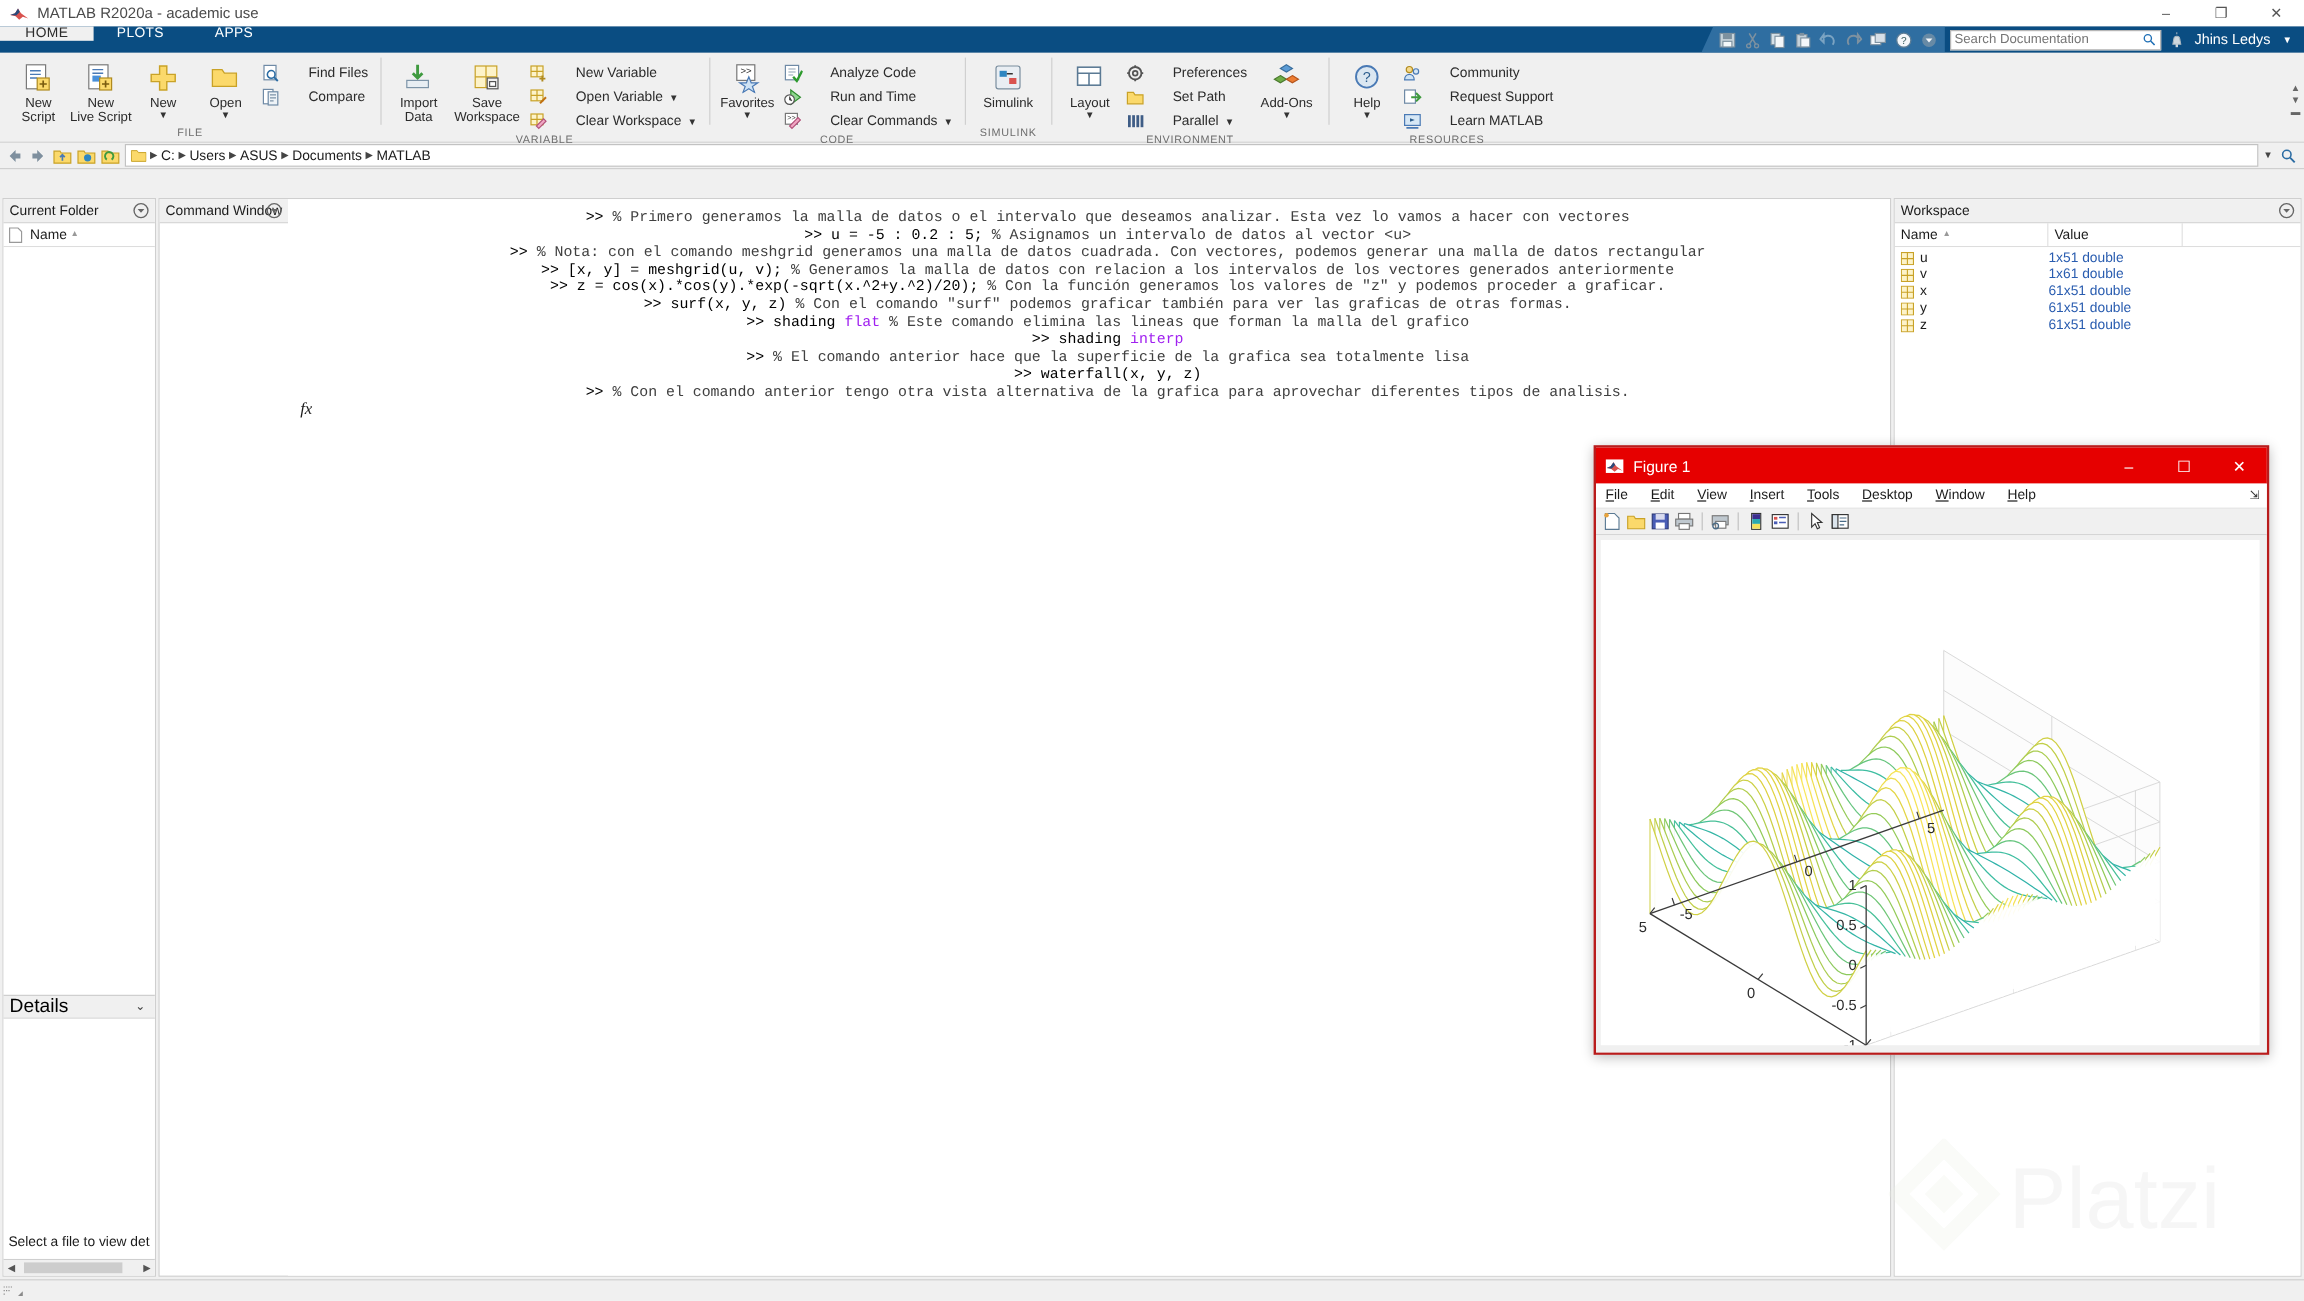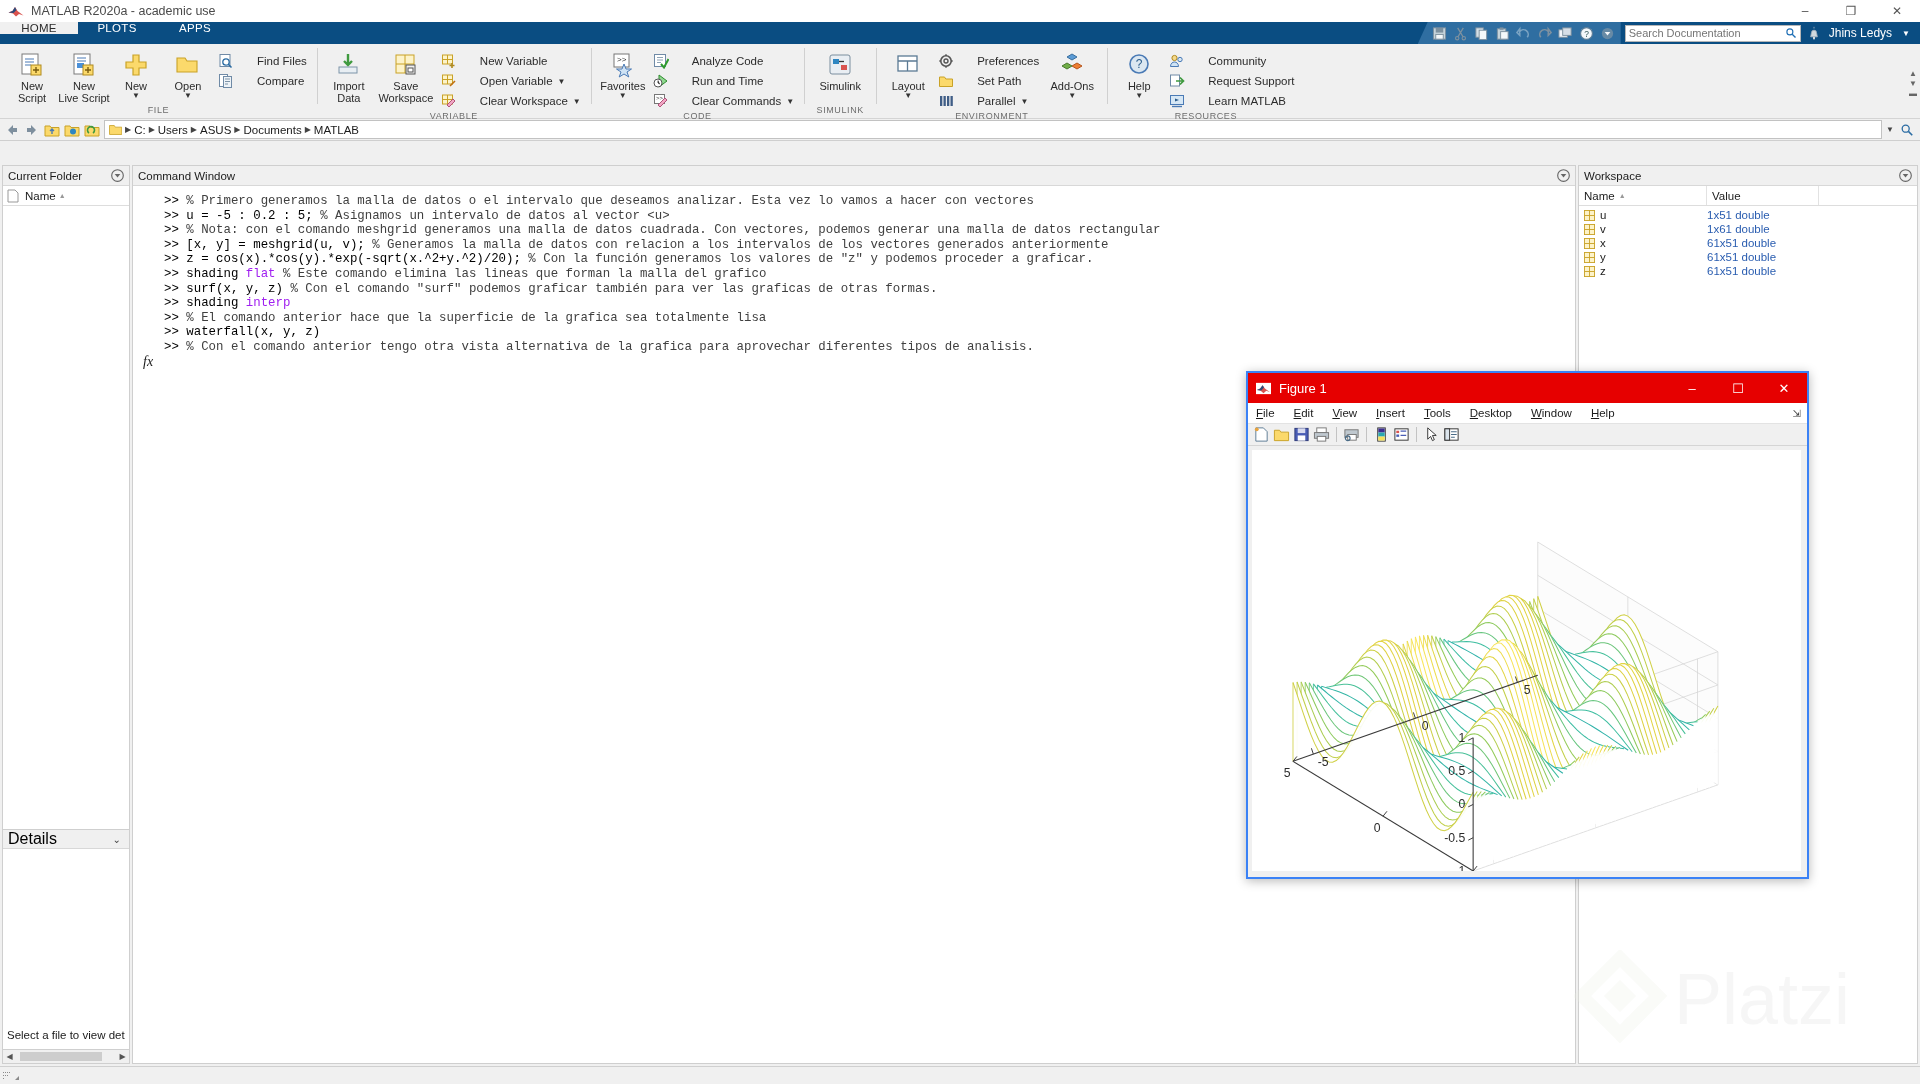--- a/index.html
+++ b/index.html
@@ -91,21 +91,21 @@
   .details-body { height: 200px; background: #fff; position: relative; }
   .details-msg { position: absolute; left: 4px; bottom: -10px; font-size: 11.5px; color: #1b1b1b;
                  white-space: nowrap; }
   .cf-scroll { height: 14px; background: #f0f0f0; border-top: 1px solid #cfcfcf;
                display: flex; align-items: center; }
   .cf-scroll .arw { width: 13px; text-align: center; font-size: 8px; color: #555; }
   .cf-scroll .trough { flex: 1; height: 11px; background: #f0f0f0; position: relative; }
   .cf-scroll .thumb { position: absolute; left: 4px; top: 1px; width: 82px; height: 9px; background: #cdcdcd; }
 
   
-  .cw { flex: 1; display: flex; flex-direction: column; }
+  .cw { flex: 1; display: flex; flex-direction: row; text-align: center; }
   .cw-body { flex: 1; background: #fff; position: relative; overflow: hidden;
              font-family: "Liberation Mono", monospace; font-size: 12.4px; padding: 8px 0 0 0; }
   .cw-line { height: 14.6px; white-space: pre; padding-left: 31px; color: #000; }
   .cw .pr { color: #000; }
   .cm { color: #404040; }
   .kw { color: #a020f0; }
   .fx { position: absolute; left: 10px; font-family: "Liberation Serif", serif; font-style: italic;
         font-size: 14px; color: #1b1b1b; }
 
   
@@ -115,22 +115,22 @@
                   padding-left: 5px; border-right: 1px solid #e2e2e2; }
   .ws-c1 { width: 128px; } .ws-c2 { width: 112px; } .ws-c3 { flex: 1; border-right: none !important; }
   .ws-row { height: 14px; display: flex; align-items: center; }
   .ws-row .nm { width: 128px; display: flex; align-items: center; gap: 5px; padding-left: 5px;
                 font-size: 11.5px; color: #1b1b1b; }
   .ws-row .vl { width: 112px; font-size: 11.5px; color: #2a5db0; }
   .ws-body { flex: 1; background: #fff; padding-top: 2px; }
   .var-ic { width: 11px; height: 11px; flex: none; }
 
   
-  .figwin { position: absolute; left: 1246px; top: 371px; width: 563px; height: 508px;
-            border: 2px solid #3b82f6; background: #f0f0f0;
+  .figwin { position: absolute; left: 1328px; top: 371px; width: 563px; height: 508px;
+            border: 2px solid #b91c1c; background: #f0f0f0;
             box-shadow: 0 2px 10px rgba(0,0,0,.28); display: flex; flex-direction: column; }
   .fig-title { height: 30px; background: #e60000; display: flex; align-items: center;
                padding-left: 8px; position: relative; }
   .fig-title .ft { color: #fff; font-size: 13px; margin-left: 8px; }
   .fig-wctrl { position: absolute; right: 0; top: 0; height: 30px; display: flex; }
   .fig-wbtn { width: 46px; display: flex; align-items: center; justify-content: center;
               color: #fff; font-size: 13px; }
   .fig-menu { height: 21px; background: #fff; display: flex; align-items: center;
               padding-left: 8px; gap: 19px; position: relative; border-bottom: 1px solid #e3e3e3; }
   .fig-menu .mi { font-size: 11.5px; color: #1b1b1b; }
@@ -599,22 +599,22 @@
           <circle cx="8" cy="8" r="6.2" fill="none" stroke="#666" stroke-width="1.2"></circle>
           <path d="M5 6.5 L8 10 L11 6.5 Z" fill="#666"></path>
         </svg>
       </div>
       <div class="cw-body" id="cw-body">
           <div class="cw-line"><span class="pr">&gt;&gt; </span><span class="cm">% Primero generamos la malla de datos o el intervalo que deseamos analizar. Esta vez lo vamos a hacer con vectores</span></div>
           <div class="cw-line"><span class="pr">&gt;&gt; </span><span>u = -5 : 0.2 : 5; </span><span class="cm">% Asignamos un intervalo de datos al vector &lt;u&gt;</span></div>
           <div class="cw-line"><span class="pr">&gt;&gt; </span><span class="cm">% Nota: con el comando meshgrid generamos una malla de datos cuadrada. Con vectores, podemos generar una malla de datos rectangular</span></div>
           <div class="cw-line"><span class="pr">&gt;&gt; </span><span>[x, y] = meshgrid(u, v); </span><span class="cm">% Generamos la malla de datos con relacion a los intervalos de los vectores generados anteriormente</span></div>
           <div class="cw-line"><span class="pr">&gt;&gt; </span><span>z = cos(x).*cos(y).*exp(-sqrt(x.^2+y.^2)/20); </span><span class="cm">% Con la función generamos los valores de "z" y podemos proceder a graficar.</span></div>
+          <div class="cw-line"><span class="pr">&gt;&gt; </span><span>surf(x, y, z) </span><span class="cm">% Con el comando "surf" podemos graficar también para ver las graficas de otras formas.</span></div>
           <div class="cw-line"><span class="pr">&gt;&gt; </span><span>shading </span><span class="kw">flat</span><span class="cm"> % Este comando elimina las lineas que forman la malla del grafico</span></div>
-          <div class="cw-line"><span class="pr">&gt;&gt; </span><span>surf(x, y, z) </span><span class="cm">% Con el comando "surf" podemos graficar también para ver las graficas de otras formas.</span></div>
           <div class="cw-line"><span class="pr">&gt;&gt; </span><span>shading </span><span class="kw">interp</span></div>
           <div class="cw-line"><span class="pr">&gt;&gt; </span><span class="cm">% El comando anterior hace que la superficie de la grafica sea totalmente lisa</span></div>
           <div class="cw-line"><span class="pr">&gt;&gt; </span><span>waterfall(x, y, z)</span></div>
           <span class="fx" style="top: 167.6px;">fx</span>
           <div class="cw-line"><span class="pr">&gt;&gt; </span><span class="cm">% Con el comando anterior tengo otra vista alternativa de la grafica para aprovechar diferentes tipos de analisis.</span></div>
         </div>
     </div>
 
     <div class="panel ws">
       <div class="panel-hd">

